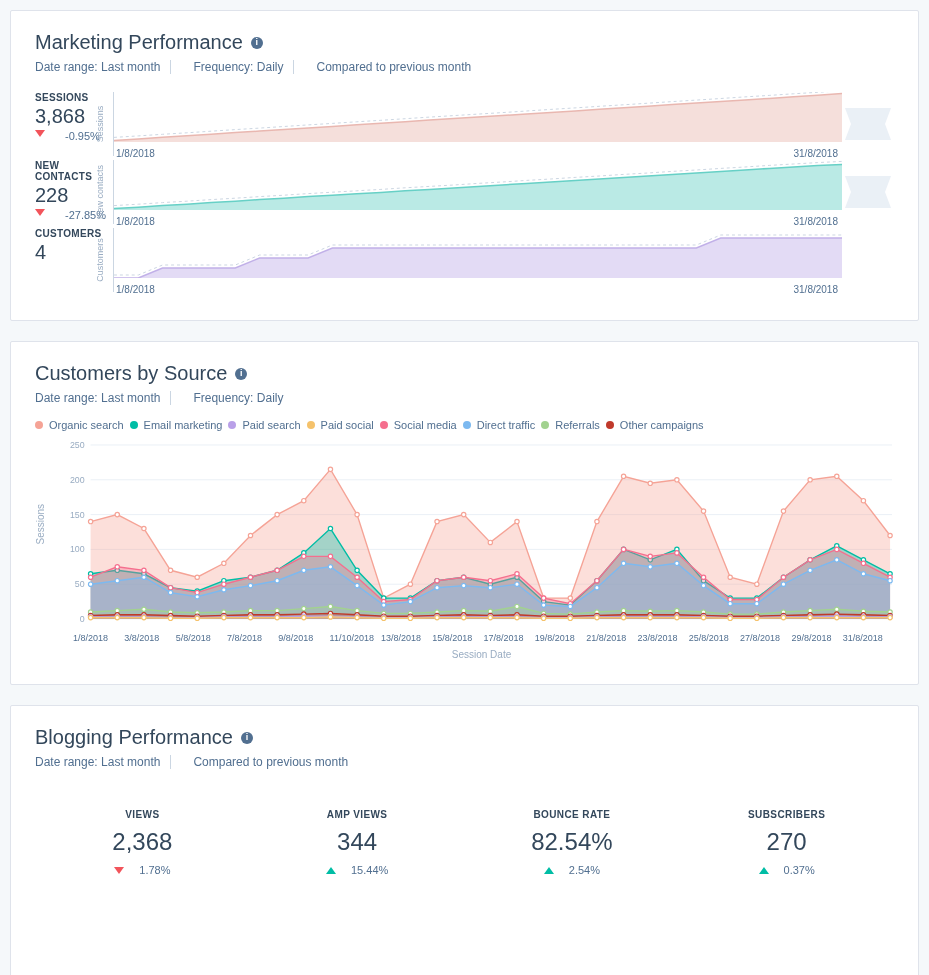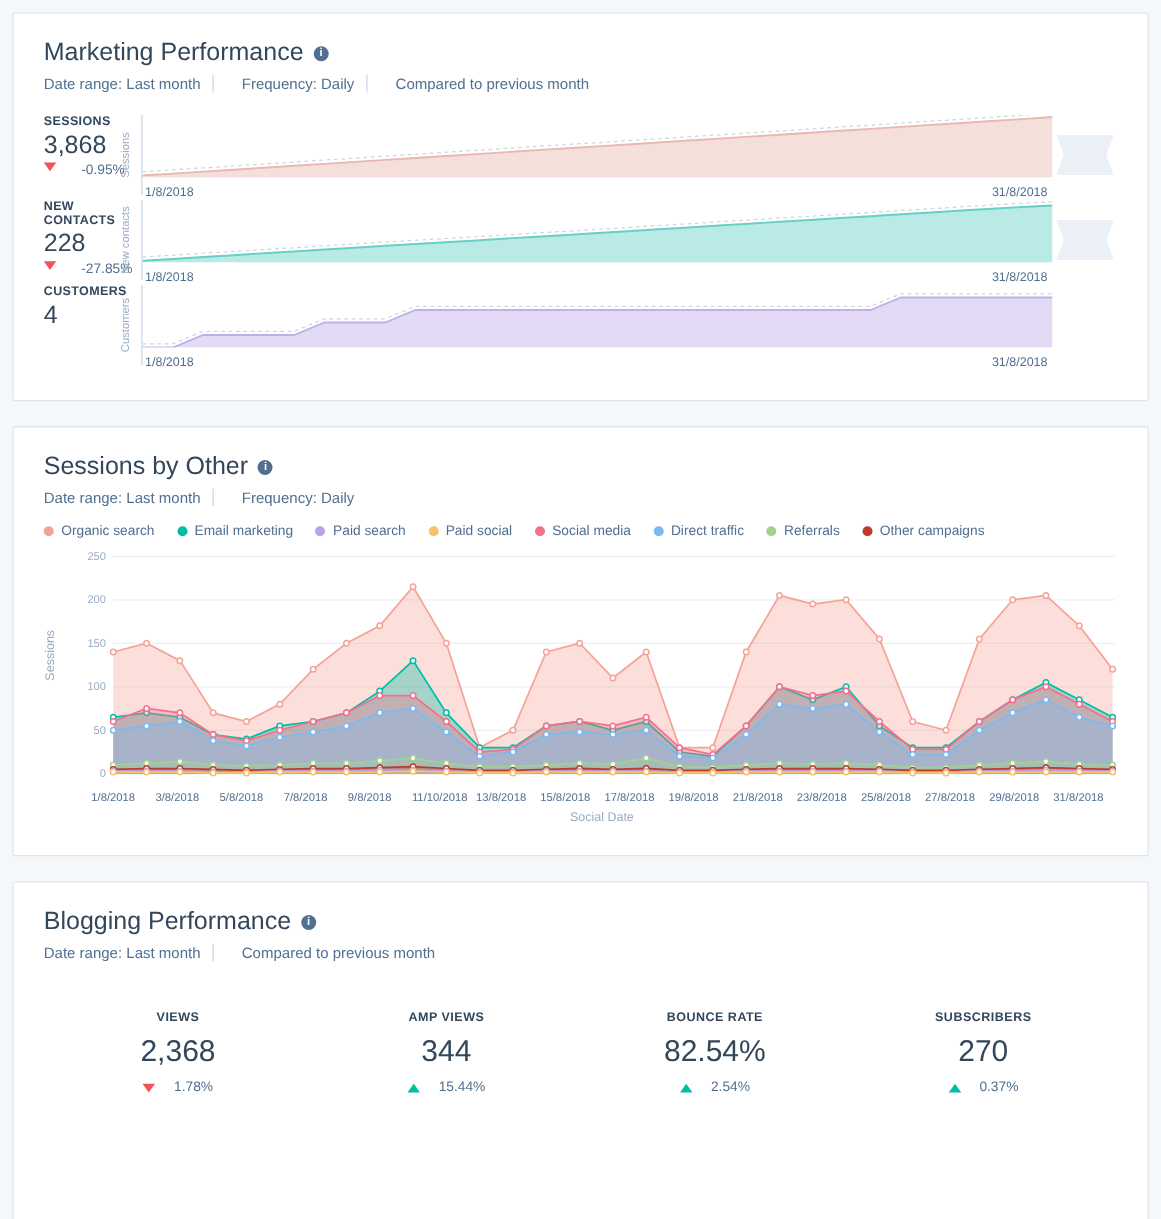--- a/index.html
+++ b/index.html
@@ -63,21 +63,21 @@
   .mp-xlabels { display:flex; justify-content:space-between; font-size:10px; color:#516f90; margin-top:2px; padding:0 4px 0 2px;}
   .mp-right { width:52px; flex:0 0 52px; display:flex; align-items:center; justify-content:center; }
   .funnel-arrow {
     width:46px; height:32px; position:relative;
     display:flex; align-items:center; justify-content:center;
     font-size:10px; color:#516f90;
   }
   .funnel-arrow svg { position:absolute; inset:0; }
 
   
-  .legend { margin-top:14px; display:flex; flex-wrap:wrap; gap:18px; font-size:11px; color:#516f90;}
+  .legend { margin-top:14px; display:flex; flex-wrap:wrap; gap:6px; font-size:11px; color:#516f90;}
   .legend-item { display:flex; align-items:center; gap:6px; }
   .dot { width:8px; height:8px; border-radius:50%; display:inline-block;}
   .sbs-chart-wrap { position:relative; margin-top:8px; padding-left:34px; }
   .sbs-ylabel {
     position:absolute; left:0; top:50%; transform:translate(0,-50%) rotate(-90deg);
     transform-origin:left top;
     font-size:10px; color:#99acc2;
   }
   .sbs-svg { width:100%; height:190px; display:block; }
   .sbs-xlabels { display:flex; font-size:9px; color:#516f90; margin-top:4px; padding-left:4px;}
@@ -191,21 +191,21 @@
       </div>
       <div class="mp-right">
         
       </div>
       </div>
     </div>
 </div>
 
 <div class="card">
   <div class="card-title">
-    <span>Sessions by Other</span>
+    <span>Customers by Source</span>
     <span class="info-icon">i</span>
   </div>
   <div class="meta-row">
     <span>Date range: Last month</span>
     <span>Frequency: Daily</span>
   </div>
   <div class="legend" id="sbs-legend">
       <div class="legend-item">
         <span class="dot" style="background:#f5a396"></span>
         <span>Organic search</span>
@@ -531,21 +531,21 @@
         <span>15/8/2018</span>
         <span>17/8/2018</span>
         <span>19/8/2018</span>
         <span>21/8/2018</span>
         <span>23/8/2018</span>
         <span>25/8/2018</span>
         <span>27/8/2018</span>
         <span>29/8/2018</span>
         <span>31/8/2018</span>
       </div>
-    <div class="sbs-xaxis-title">Social Date</div>
+    <div class="sbs-xaxis-title">Session Date</div>
   </div>
 </div>
 
 <div class="card">
   <div class="card-title">
     <span>Blogging Performance</span>
     <span class="info-icon">i</span>
   </div>
   <div class="meta-row">
     <span>Date range: Last month</span>

